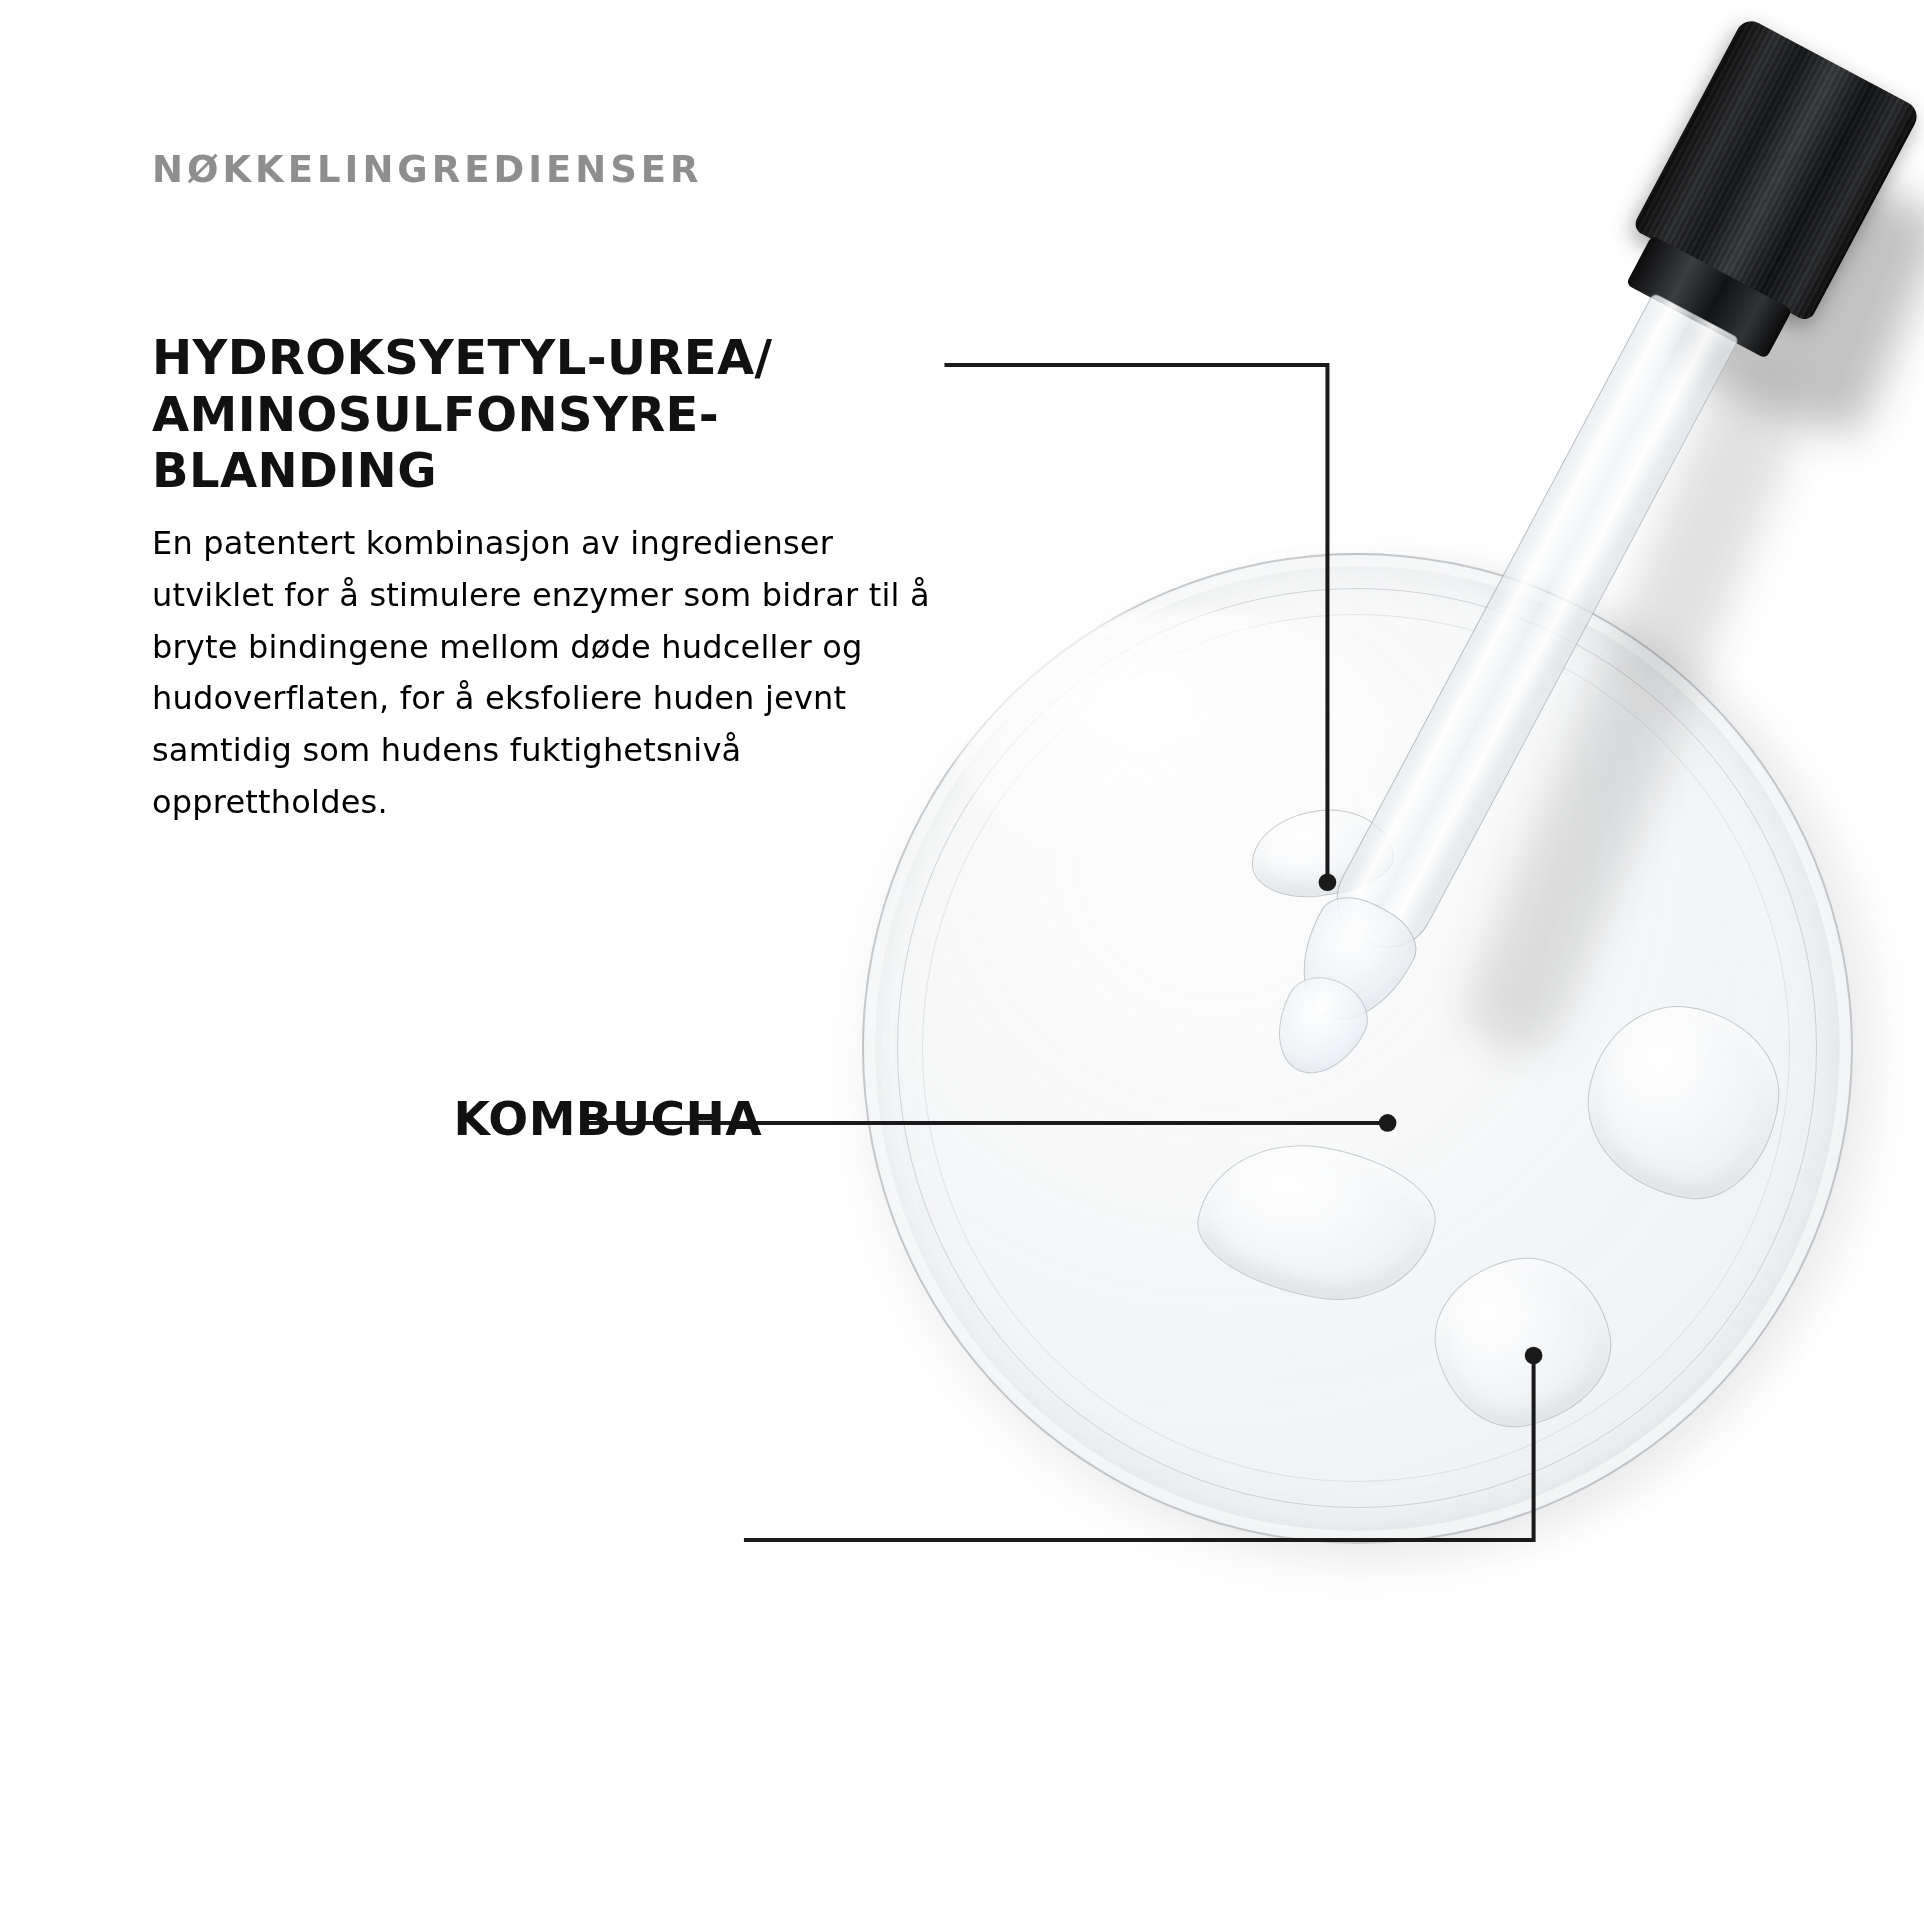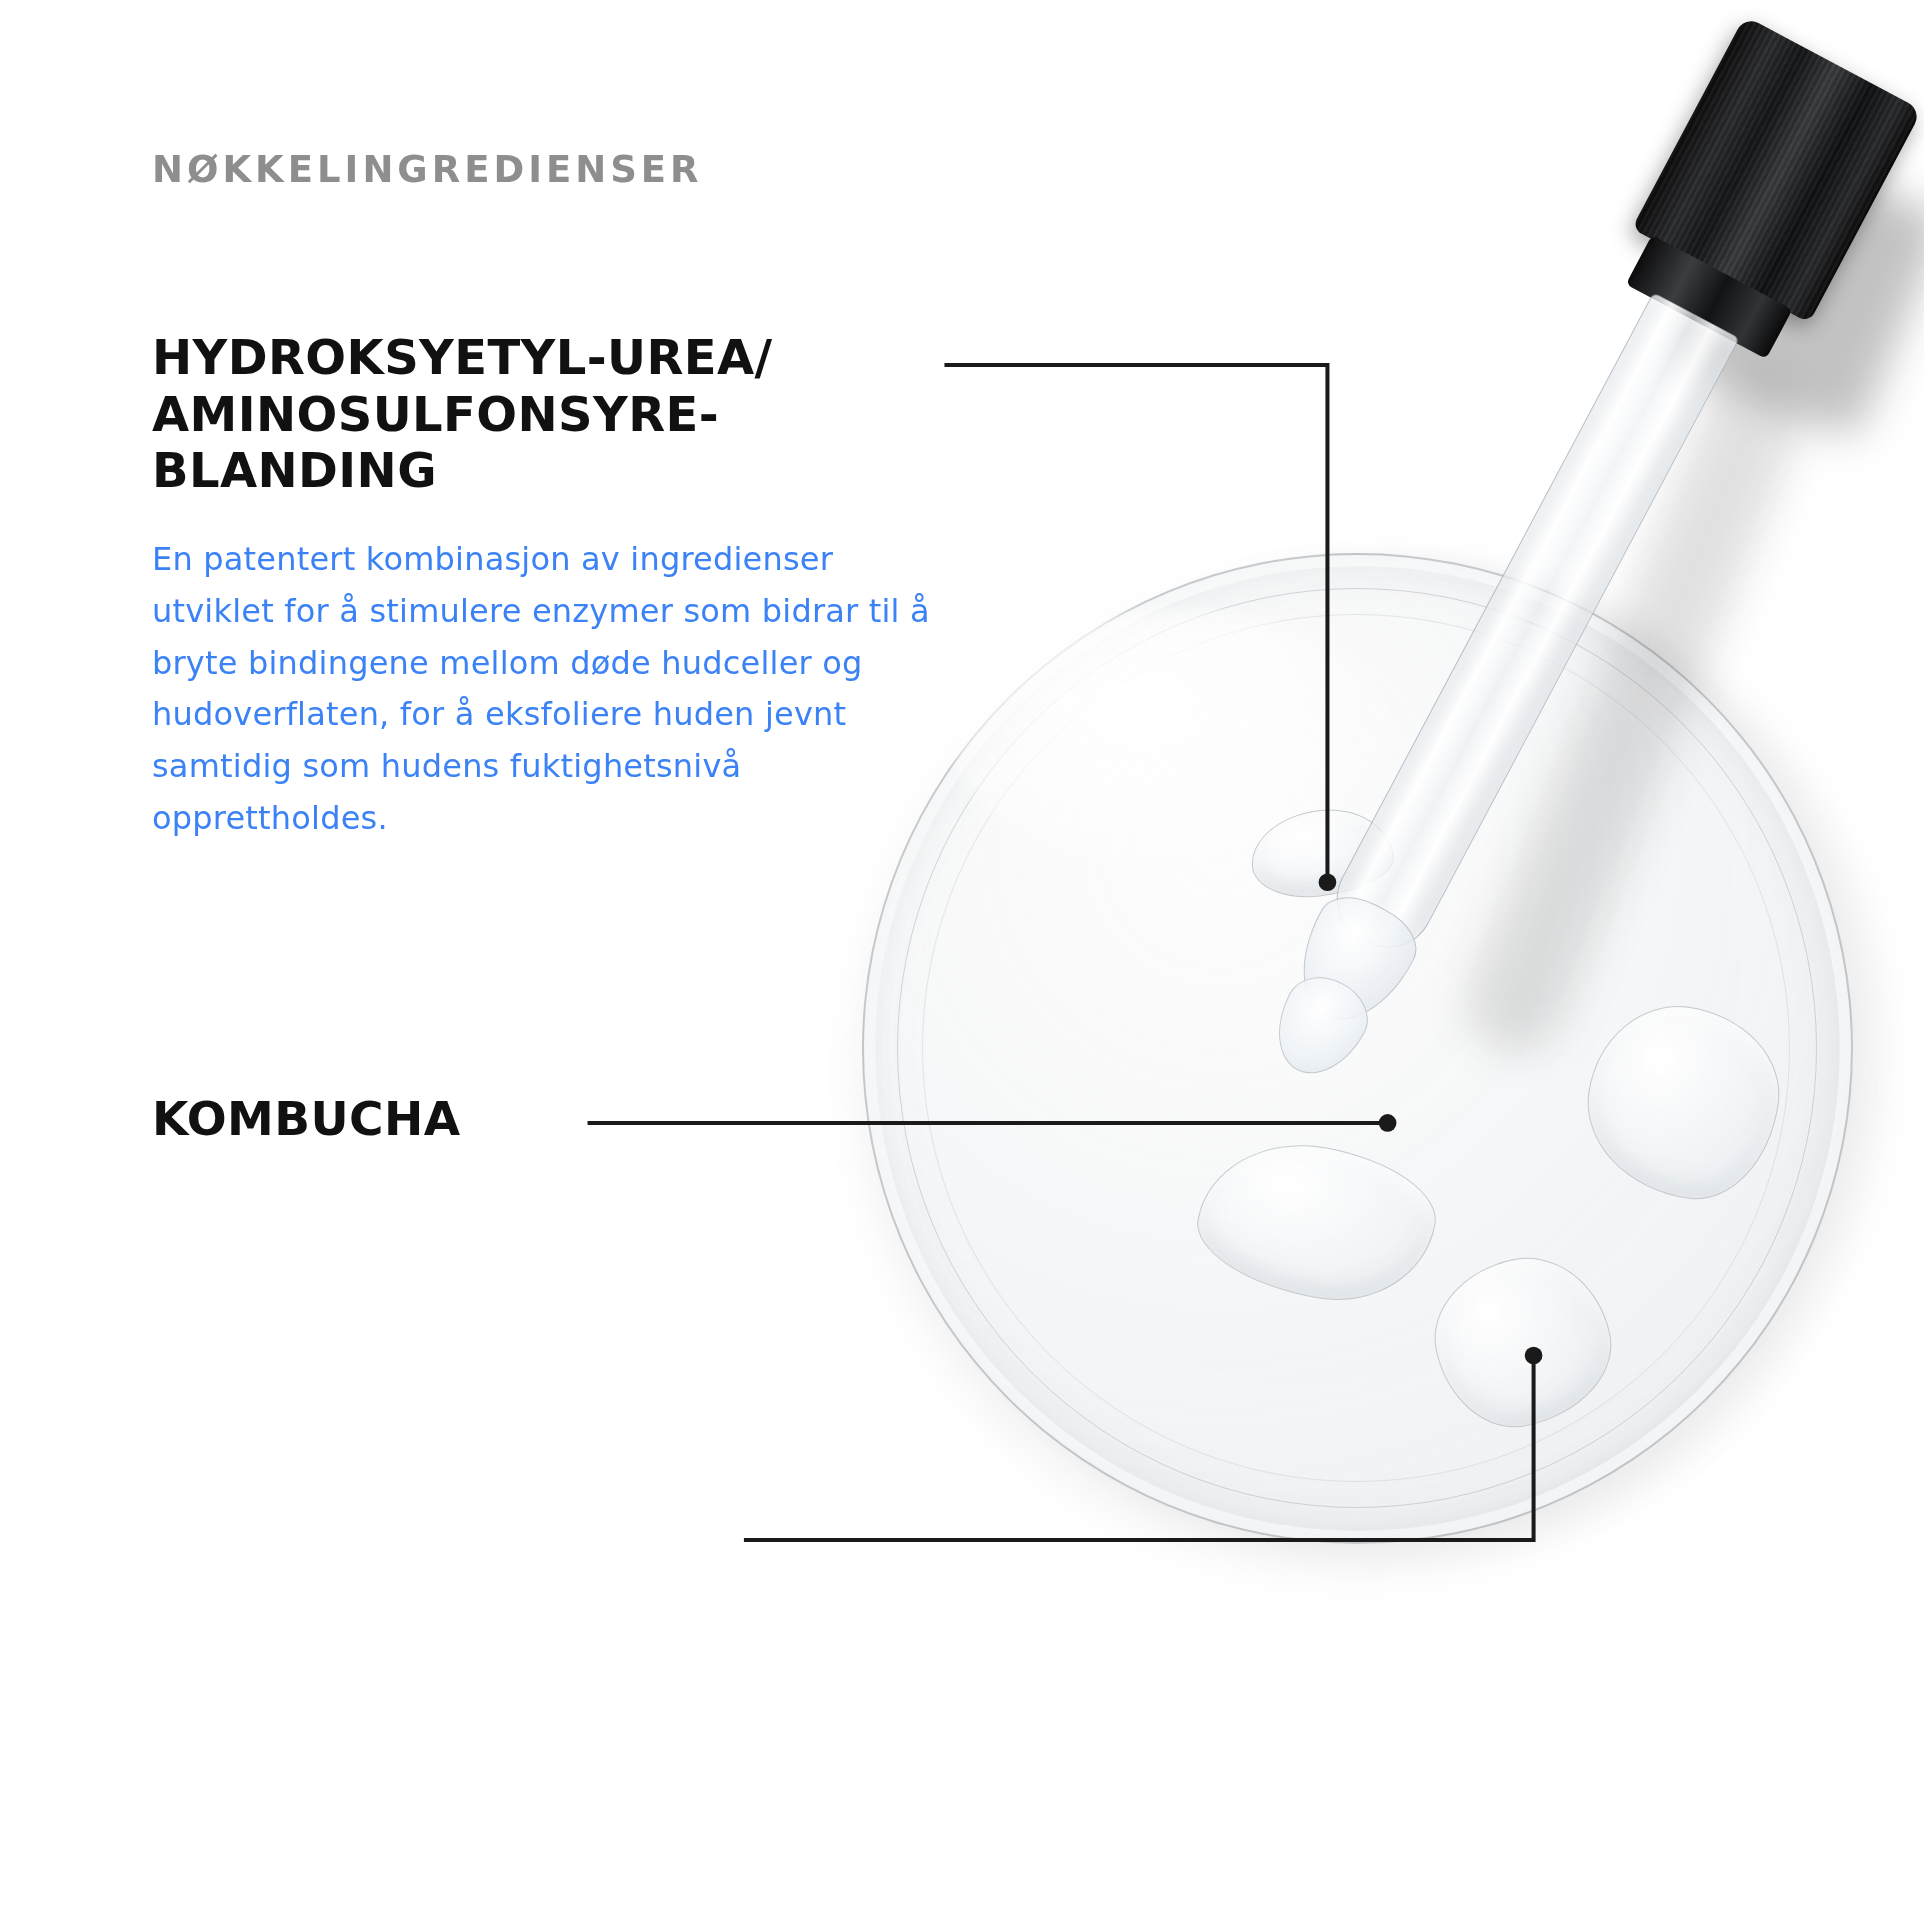--- a/index.html
+++ b/index.html
@@ -247,34 +247,34 @@
   .block h2 {
     margin: 8px 0 0 0;
     font-size: 48px;
     line-height: 1.18;
     font-weight: 700;
     letter-spacing: 0.4px;
     color: #111111;
     font-family: "DejaVu Sans", sans-serif;
   }
   .block p {
-    margin: 35px 0 0 0;
+    margin: 19px 0 0 0;
     font-size: 32px;
     line-height: 1.62;
     font-weight: 400;
-    color: #3b82f6;
+    color: #000000;
     letter-spacing: 0.2px;
     font-family: "DejaVu Sans", sans-serif;
   }
 
   .block-1 { top: 321px; width: 810px; }
   .block-2 { top: 1083px; width: 610px; }
   .block-3 { top: 1500px; width: 810px; }
 
-  .block-2 h2, .block-3 h2 { font-size: 47px; }
+  .block-2 h2, .block-3 h2 { font-size: 47px; text-align: right; }
 </style>
 </head>
 <body>
 
 <div class="page">
 
   <div class="imagery">
     <div class="dish-shadow"></div>
     <div class="dish"></div>
     <div class="dish-ring-2"></div>

